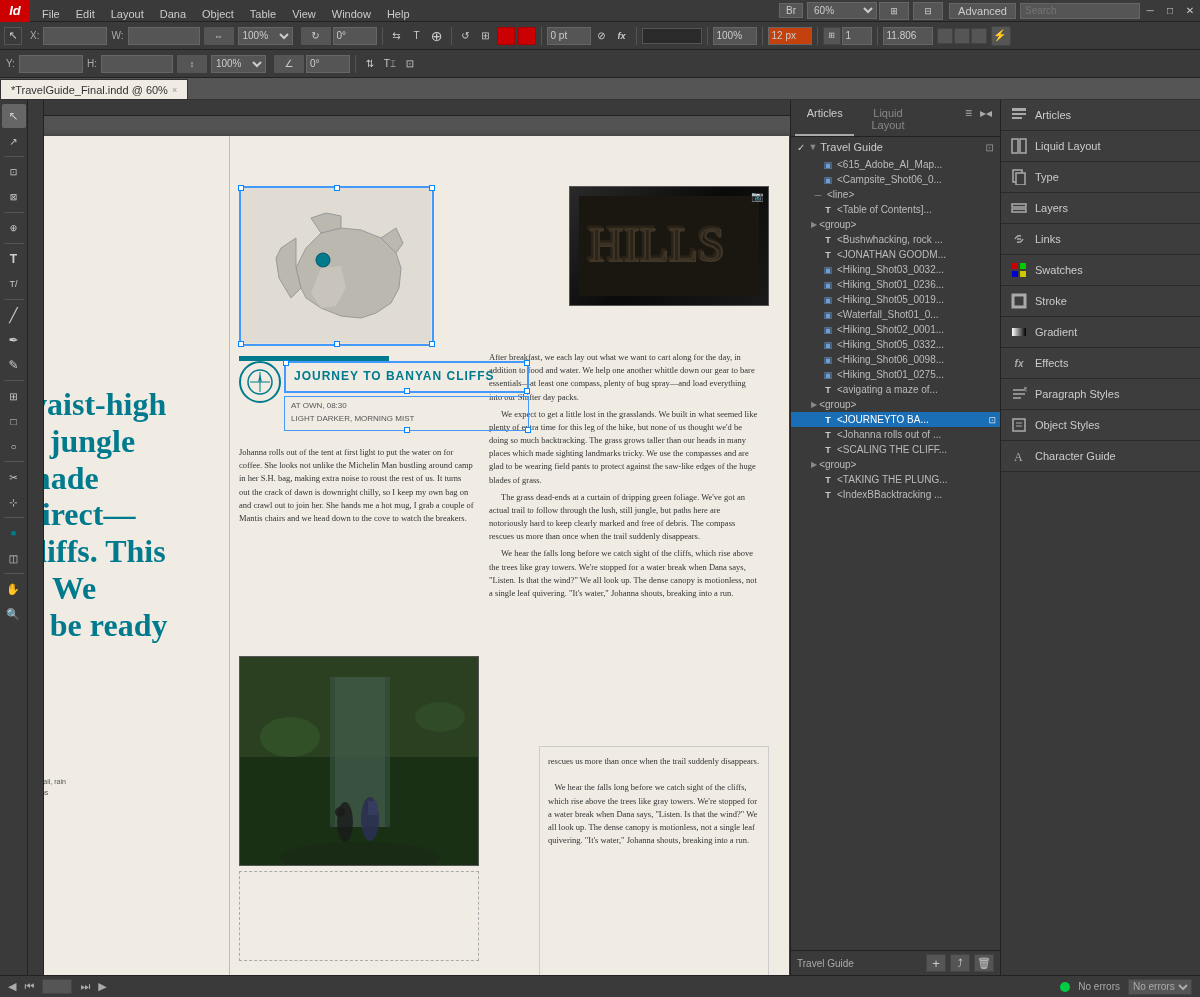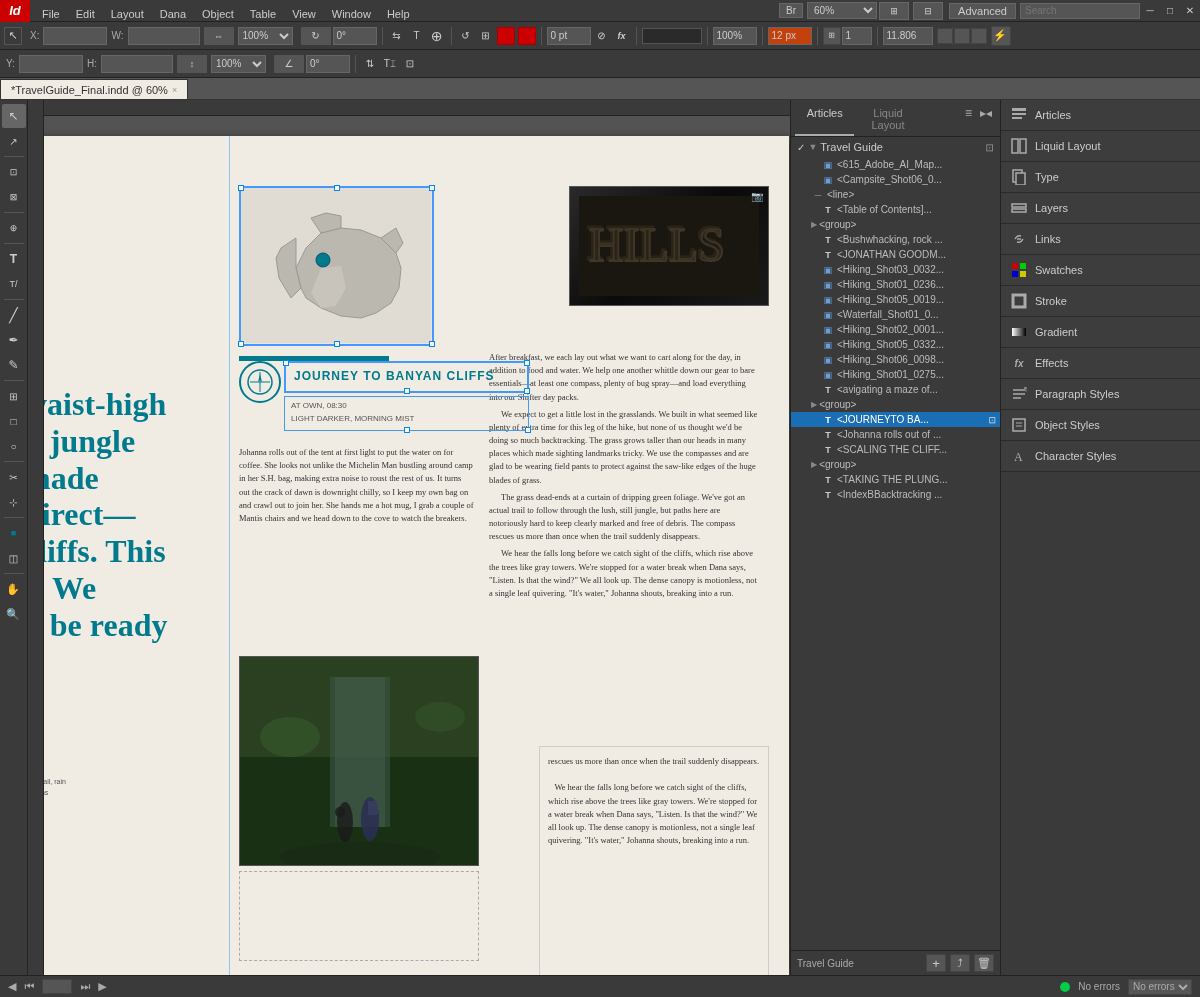--- a/index.html
+++ b/index.html
@@ -708,21 +708,21 @@
       </div>
       <span>Object Styles</span>
     </div>
 
     <div class="panel-section-header">
       <div style="width:20px;height:20px;display:flex;align-items:center;justify-content:center;">
         <svg width="16" height="16" viewBox="0 0 16 16">
           <text x="3" y="13" font-size="12" font-family="serif" fill="#aaa">A</text>
         </svg>
       </div>
-      <span>Character Styles</span>
+      <span>Character Guide</span>
     </div>
 
     <div style="flex:1;"></div>
   </div>
 
 </div>
 
 <div id="status-bar">
   <div style="color:#aaa;font-size:11px;cursor:pointer;">◀</div>
   <div style="color:#aaa;font-size:11px;cursor:pointer;">⏮</div>

